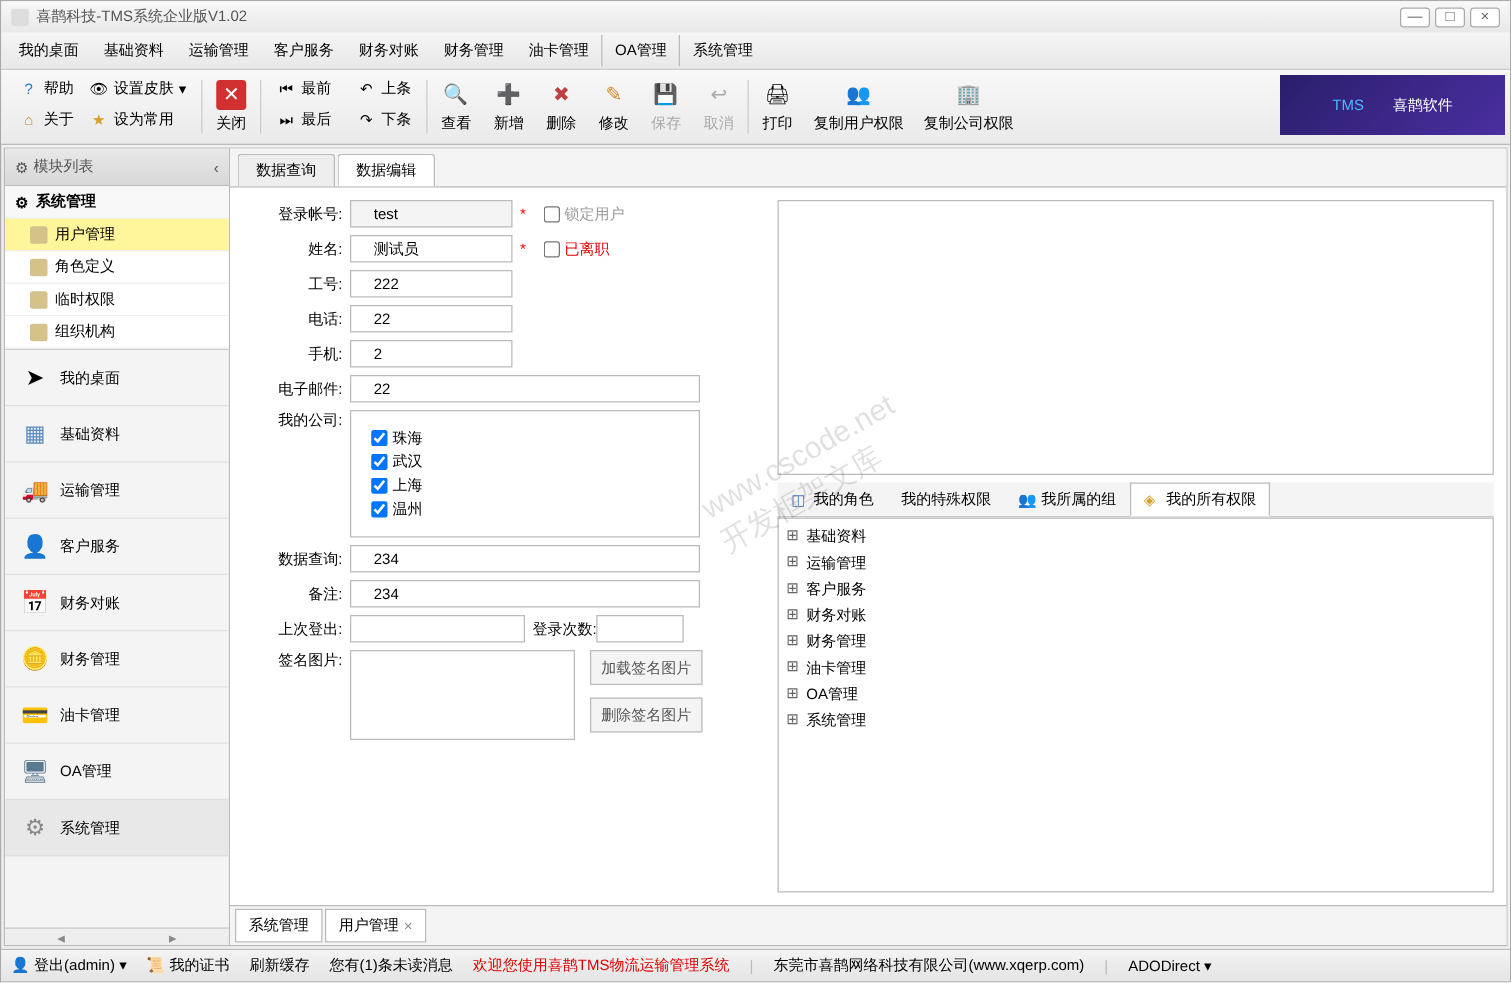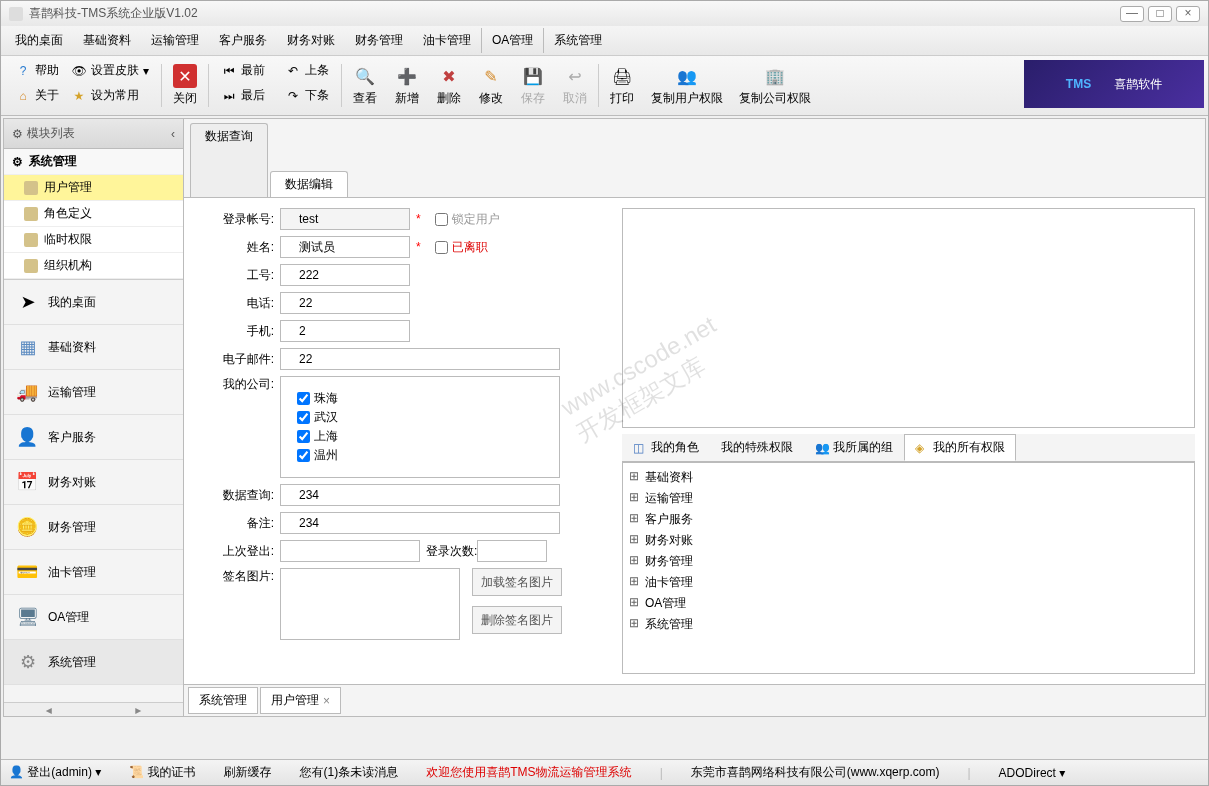--- a/index.html
+++ b/index.html
@@ -15,39 +15,39 @@
 .toolbar { display: flex; align-items: flex-start; background: linear-gradient(#f8f8f8, #eaeaea); border-bottom: 1px solid #bbb; padding: 4px; }
 .tool-group { display: flex; flex-direction: column; gap: 4px; padding: 0 6px; }
 .tool-row { display: flex; align-items: center; gap: 4px; }
 .tool-btn { display: flex; flex-direction: column; align-items: center; padding: 4px 8px; cursor: pointer; min-width: 42px; text-align: center; }
 .tool-btn .icon { width: 24px; height: 24px; border-radius: 3px; margin-bottom: 2px; display: flex; align-items: center; justify-content: center; font-size: 16px; }
 .tool-btn-sm { display: flex; align-items: center; gap: 4px; padding: 2px 4px; cursor: pointer; }
 .tool-btn-sm .icon-sm { width: 16px; height: 16px; display: inline-flex; align-items: center; justify-content: center; }
 .tool-sep { width: 1px; background: #ccc; margin: 4px 2px; align-self: stretch; }
 .disabled { color: #aaa; }
 .logo-box { margin-left: auto; width: 180px; height: 48px; background: linear-gradient(135deg, #2a1e6b, #4a2fa0); color: #fff; display: flex; align-items: center; justify-content: center; font-size: 15px; }
-.logo-box span.tms { color: #4fb5ff; font-weight: bold; margin-right: 23px; }
+.logo-box span.tms { color: #4fb5ff; font-weight: normal; margin-right: 23px; }
 .content { display: flex; flex: 1; min-height: 0; border: 1px solid #bbb; margin: 2px; background: #f8f8f8; }
 .sidebar { width: 180px; display: flex; flex-direction: column; border-right: 1px solid #bbb; background: linear-gradient(#f0f0f0, #e8e8e8); }
 .sidebar-header { padding: 6px 8px; background: linear-gradient(#e8e8e8, #d8d8d8); border-bottom: 1px solid #bbb; display: flex; align-items: center; color: #555; }
 .sidebar-tree { background: #fff; border-bottom: 1px solid #ccc; max-height: 160px; overflow: hidden; }
 .tree-item { padding: 4px 8px 4px 20px; display: flex; align-items: center; gap: 6px; cursor: pointer; border-bottom: 1px solid #eee; }
 .tree-item.root { padding-left: 8px; font-weight: bold; background: #f8f8f8; }
 .tree-item.active { background: #fff59a; }
 .tree-item .ticon { width: 14px; height: 14px; background: #d4c28a; border-radius: 2px; }
 .side-nav { flex: 1; overflow: auto; background: #f4f4f4; }
 .side-nav-item { display: flex; align-items: center; gap: 8px; padding: 10px 12px; cursor: pointer; border-bottom: 1px solid #e0e0e0; }
 .side-nav-item .nicon { width: 24px; height: 24px; display: inline-flex; align-items: center; justify-content: center; font-size: 18px; }
 .side-nav-item.active { background: #e8e8e8; }
 .side-scroll { height: 14px; background: #eee; border-top: 1px solid #ccc; display: flex; }
 .side-scroll div { flex: 1; text-align: center; color: #888; cursor: pointer; }
 .main { flex: 1; display: flex; flex-direction: column; background: #fff; min-height: 0; }
 .tab-strip { display: flex; background: #f4f4f4; border-bottom: 1px solid #bbb; padding-top: 4px; padding-left: 6px; }
 .tab { padding: 4px 14px; border: 1px solid #bbb; border-bottom: none; background: #eee; margin-right: 2px; cursor: pointer; border-radius: 3px 3px 0 0; }
-.tab.active { background: #fff; margin-top: 48px; }
+.tab.active { background: #fff; }
 .form-area { display: flex; padding: 10px; gap: 8px; flex: 1; min-height: 0; }
 .form-left { width: 420px; }
 .form-row { display: flex; align-items: center; margin-bottom: 6px; }
 .form-label { width: 80px; text-align: right; margin-right: 6px; }
 .form-input { border: 1px solid #bbb; padding: 3px 18px; height: 22px; background: #fff; }
 .form-input.w1 { width: 130px; }
 .form-input.w2 { width: 280px; }
 .req { color: red; margin-left: 6px; }
 .checkbox-list { border: 1px solid #bbb; padding: 12px; width: 280px; background: #fff; }
 .checkbox-row { display: flex; align-items: center; gap: 4px; padding: 1px 4px; }
@@ -59,21 +59,21 @@
 .right-tabs { display: flex; border-bottom: 1px solid #bbb; background: #f4f4f4; }
 .right-tab { padding: 4px 10px; border: 1px solid transparent; cursor: pointer; display: flex; align-items: center; gap: 4px; }
 .right-tab.active { background: #fff; border: 1px solid #bbb; border-bottom-color: #fff; }
 .right-tab .ricon { width: 14px; height: 14px; }
 .perm-tree { border: 1px solid #bbb; flex: 1; padding: 4px; background: #fff; overflow: auto; }
 .perm-item { padding: 2px 4px 2px 18px; position: relative; }
 .perm-item::before { content: '⊞'; position: absolute; left: 2px; color: #666; }
 .bottom-tabs { display: flex; background: #f4f4f4; border-top: 1px solid #bbb; padding: 2px 4px; }
 .btab { padding: 4px 10px; border: 1px solid #bbb; background: #fff; margin-right: 2px; cursor: pointer; display: flex; align-items: center; gap: 4px; }
 .btab .close { color: #888; }
-.status-bar { display: flex; align-items: center; padding: 4px 8px; background: linear-gradient(#f4f4f4, #e4e4e4); border-top: 1px solid #bbb; gap: 28px; font-size: 12px; margin-top: 40px; }
+.status-bar { display: flex; align-items: center; padding: 4px 8px; background: linear-gradient(#f4f4f4, #e4e4e4); border-top: 1px solid #bbb; gap: 16px; font-size: 12px; }
 .status-bar .sep { color: #bbb; }
 .red { color: #d00; }
 .watermark { position: absolute; top: 350px; left: 560px; transform: rotate(-30deg); color: rgba(0,0,0,0.12); font-size: 24px; pointer-events: none; }
 </style>
 </head>
 <body>
 
 <div class="window">
 
   <div class="title-bar">

